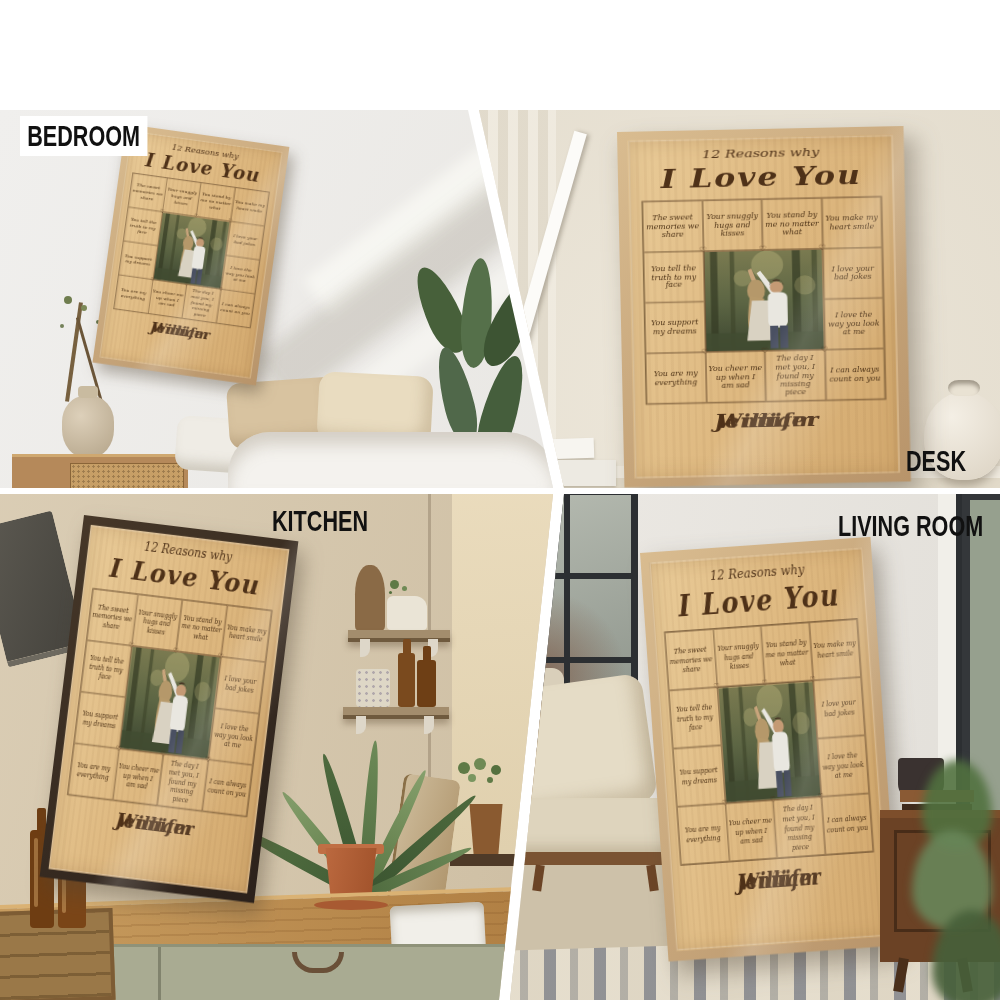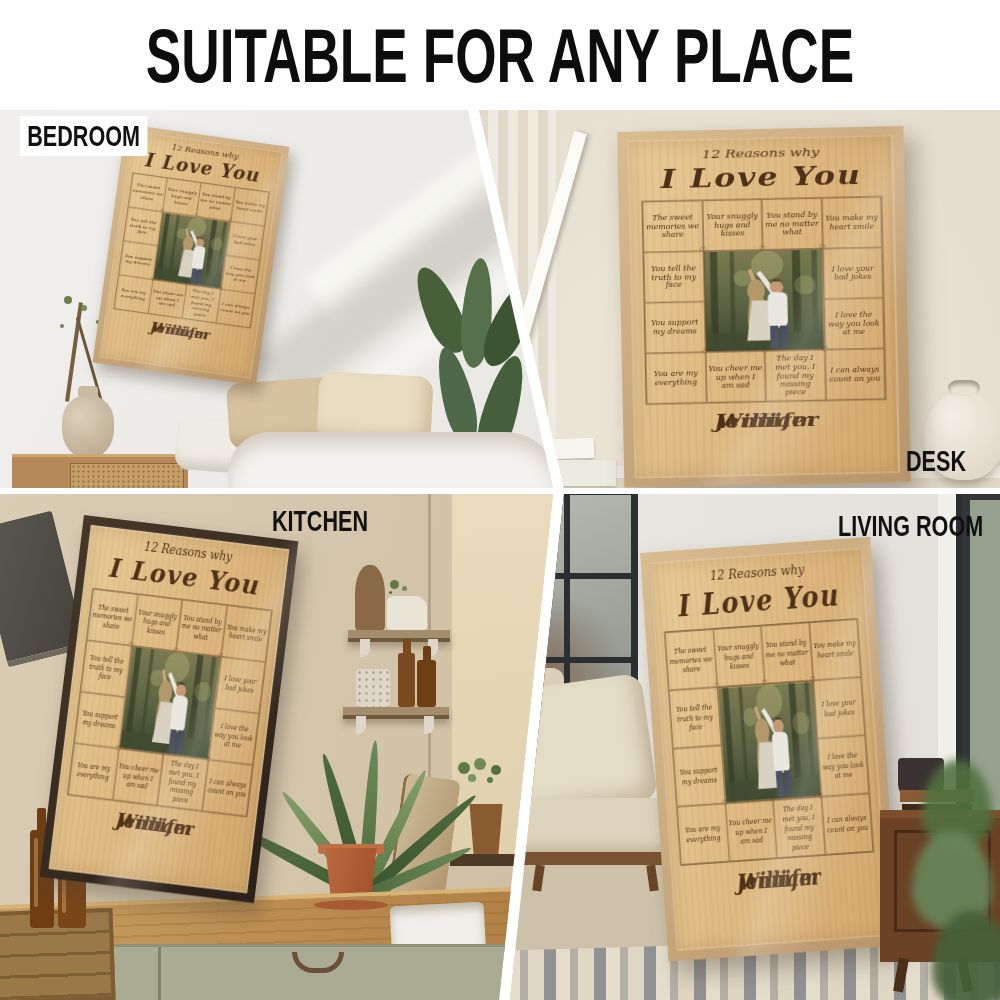--- a/index.html
+++ b/index.html
@@ -277,23 +277,20 @@
     <circle cx="80" cy="46" r="7.5" fill="#c49a74"></circle>
     <path d="M72 44 A8 8 0 0 1 88 44 L86 38 L74 38 Z" fill="#463423"></path>
     <rect x="70" y="52" width="22" height="44" rx="7" fill="#e9e7e0"></rect>
     <rect x="72" y="94" width="9" height="28" fill="#4a5062"></rect>
     <rect x="83" y="94" width="9" height="28" fill="#414758"></rect>
   </symbol>
 </svg>
 
 <div class="page">
 
-  <header class="hdr">
-    <span>SUITABLE FOR ANY PLACE</span>
-  </header>
 
   <div class="collage">
 
     <section class="scene sc-bedroom">
       <div class="bd-wall"></div>
       <div class="bd-sun1"></div>
       <div class="bd-shad1"></div>
       <div class="bd-sun2"></div>
       <div class="bd-plant">
         <div class="leaf l1"></div>

